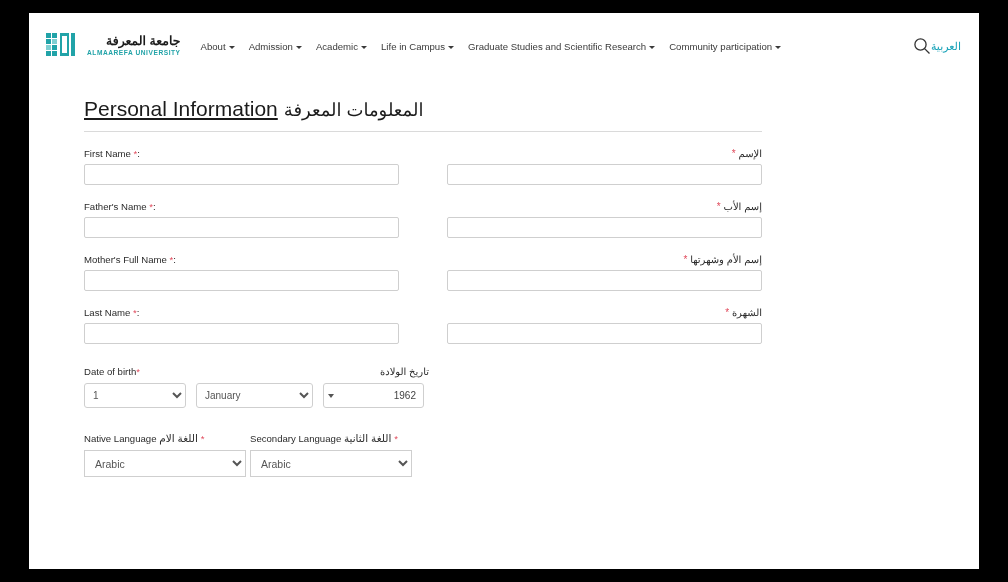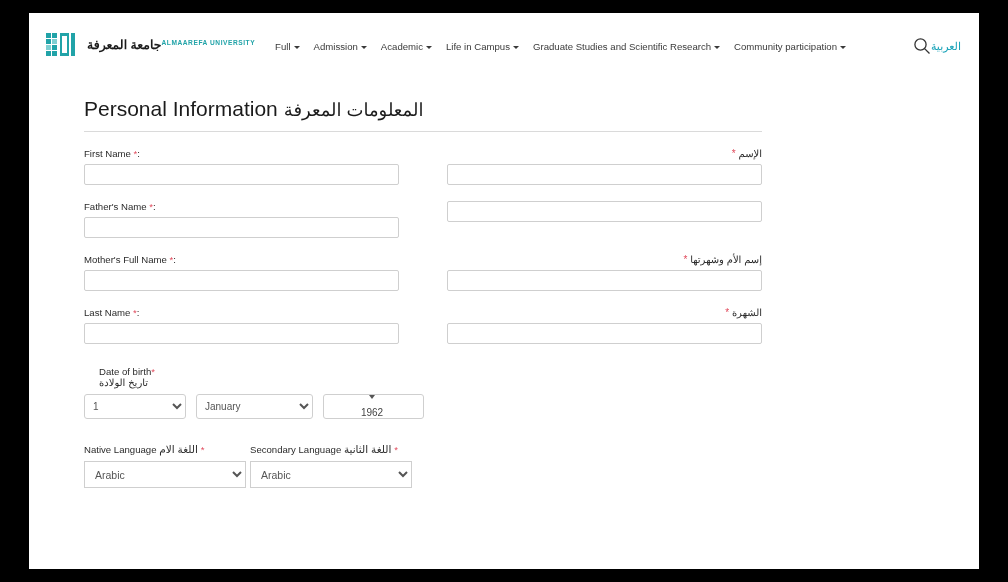--- a/index.html
+++ b/index.html
@@ -38,21 +38,21 @@
     gap: 7px;
     margin-right: 20px;
     flex: 0 0 auto;
   }
   .logo-mark {
     width: 34px; height: 30px;
     position: relative;
   }
   .logo-text {
     display: flex;
-    flex-direction: row;
+    flex-direction: column;
     line-height: 1.05;
   }
   .logo-ar {
     font-size: 12.5px;
     color: #1b1b1b;
     letter-spacing: .5px;
     font-weight: bold;
     direction: rtl;
   }
   .logo-en {
@@ -110,20 +110,21 @@
     justify-content: flex-start;
     gap: 6px;
     border-bottom: 1px solid #dadada;
     padding-bottom: 10px;
     width: 678px;
   }
   .section-title-en {
     font-size: 21px;
     color: #1b1b1b;
     font-weight: normal;
+    text-decoration: underline;
   }
   .section-title-ar {
     font-size: 18px;
     color: #1b1b1b;
     direction: rtl;
   }
 
   .field-row {
     display: flex;
     width: 678px;
@@ -163,21 +164,20 @@
   
   .dob-row {
     margin-top: 22px;
     width: 678px;
   }
   .dob-labels {
     display: flex;
     align-items: baseline;
     width: 345px;
     justify-content: space-between;
-    flex-direction: column;
   }
   .dob-label-en { font-size: 9.6px; color: #2b2b2b; }
   .dob-label-ar { font-size: 10px; color: #2b2b2b; direction: rtl; margin-left: 15px; }
   .dob-controls {
     display: flex;
     gap: 10px;
     margin-top: 6px;
   }
   select.sel {
     height: 25px;
@@ -195,21 +195,20 @@
   .sel-month { width: 117px; }
   .year-box {
     width: 101px; height: 25px;
     border: 1px solid #cfcfcf;
     border-radius: 3px;
     background: #fff;
     display: flex;
     align-items: center;
     justify-content: space-between;
     padding: 0 7px 0 4px;
-    flex-direction: column;
   }
   .year-caret {
     width: 0; height: 0;
     border-left: 3.5px solid transparent;
     border-right: 3.5px solid transparent;
     border-top: 4px solid #555;
   }
   .year-val { font-size: 10px; color: #444; }
 
   
@@ -263,21 +262,21 @@
           </svg>
         </span>
         <span class="logo-text">
           <span class="logo-ar">جامعة المعرفة</span>
           <span class="logo-en">ALMAAREFA UNIVERSITY</span>
         </span>
       </div>
 
       <div class="nav">
         <div class="nav-item">
-          <span>Full</span>
+          <span>About</span>
           <span class="caret"></span>
         </div>
         <div class="nav-item">
           <span>Admission</span>
           <span class="caret"></span>
         </div>
         <div class="nav-item">
           <span>Academic</span>
           <span class="caret"></span>
         </div>
@@ -322,20 +321,21 @@
           <input class="txt-input" type="text" value="" style="">
         </div>
       </div>
 
       <div class="field-row">
         <div class="field-col">
           <label class="label-en"><span>Father's Name </span><span class="req">*</span><span>:</span></label>
           <input class="txt-input" type="text" value="" style="">
         </div>
         <div class="field-col">
+          <label class="label-ar"><span>إسم الأب</span> <span class="req">*</span></label>
           <input class="txt-input" type="text" value="" style="">
         </div>
       </div>
 
       <div class="field-row">
         <div class="field-col">
           <label class="label-en"><span>Mother's Full Name </span><span class="req">*</span><span>:</span></label>
           <input class="txt-input" type="text" value="" style="">
         </div>
         <div class="field-col">

